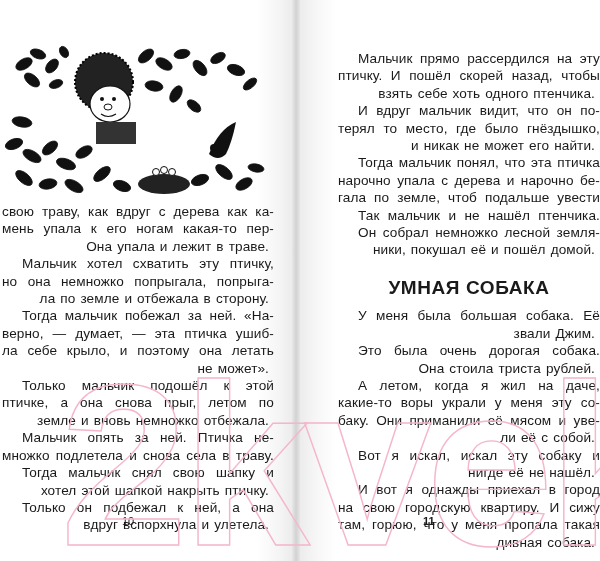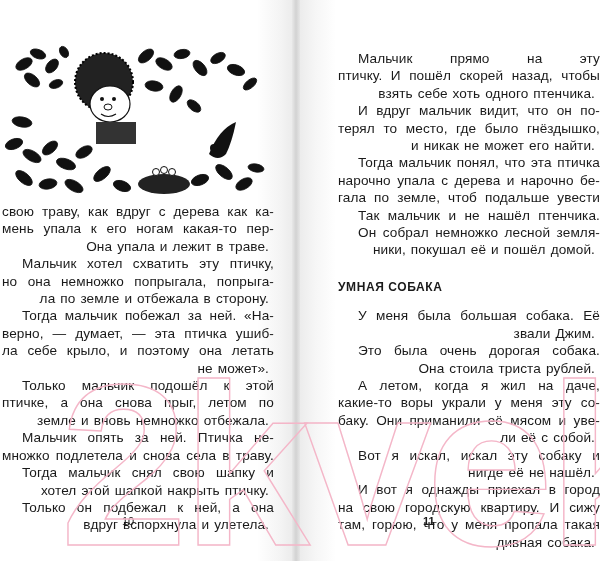--- a/index.html
+++ b/index.html
@@ -31,21 +31,21 @@
       font-size: 13.6px; line-height: 17.4px;
       letter-spacing: 0.1px;
     }
     .left .text-block { left: 2px; top: 203px; width: 272px; }
     .right .text-block { left: 38px; top: 50px; width: 262px; }
     .line { white-space: nowrap; display: flex; justify-content: space-between; }
     .line.last { justify-content: flex-end; }
     .line.last span.w { margin-right: 5px; }
     .line.indent { padding-left: 20px; }
     .heading {
-      font-weight: bold; font-size: 12px;
+      text-align: center; font-weight: bold; font-size: 19px;
       letter-spacing: 0.6px; margin: 20px 0 11px 0;
     }
     .page-number {
       position: absolute; font-size: 11px; top: 515px;
     }
     .left .page-number { left: 122px; }
     .right .page-number { left: 123px; font-weight: bold; }
     .watermark {
       position: absolute; left: 0; top: 360px; width: 600px; height: 201px;
       pointer-events: none;
@@ -276,20 +276,21 @@
   </div>
 
   <div class="gutter"></div>
 
   <div class="page right">
     <div class="text-block">
       <div id="right-text-before">
           <div class="line indent">
             <span class="w">Мальчик</span>
             <span class="w">прямо</span>
+            <span class="w">рассердился</span>
             <span class="w">на</span>
             <span class="w">эту</span>
           </div>
           <div class="line">
             <span class="w">птичку.</span>
             <span class="w">И</span>
             <span class="w">пошёл</span>
             <span class="w">скорей</span>
             <span class="w">назад,</span>
             <span class="w">чтобы</span>

